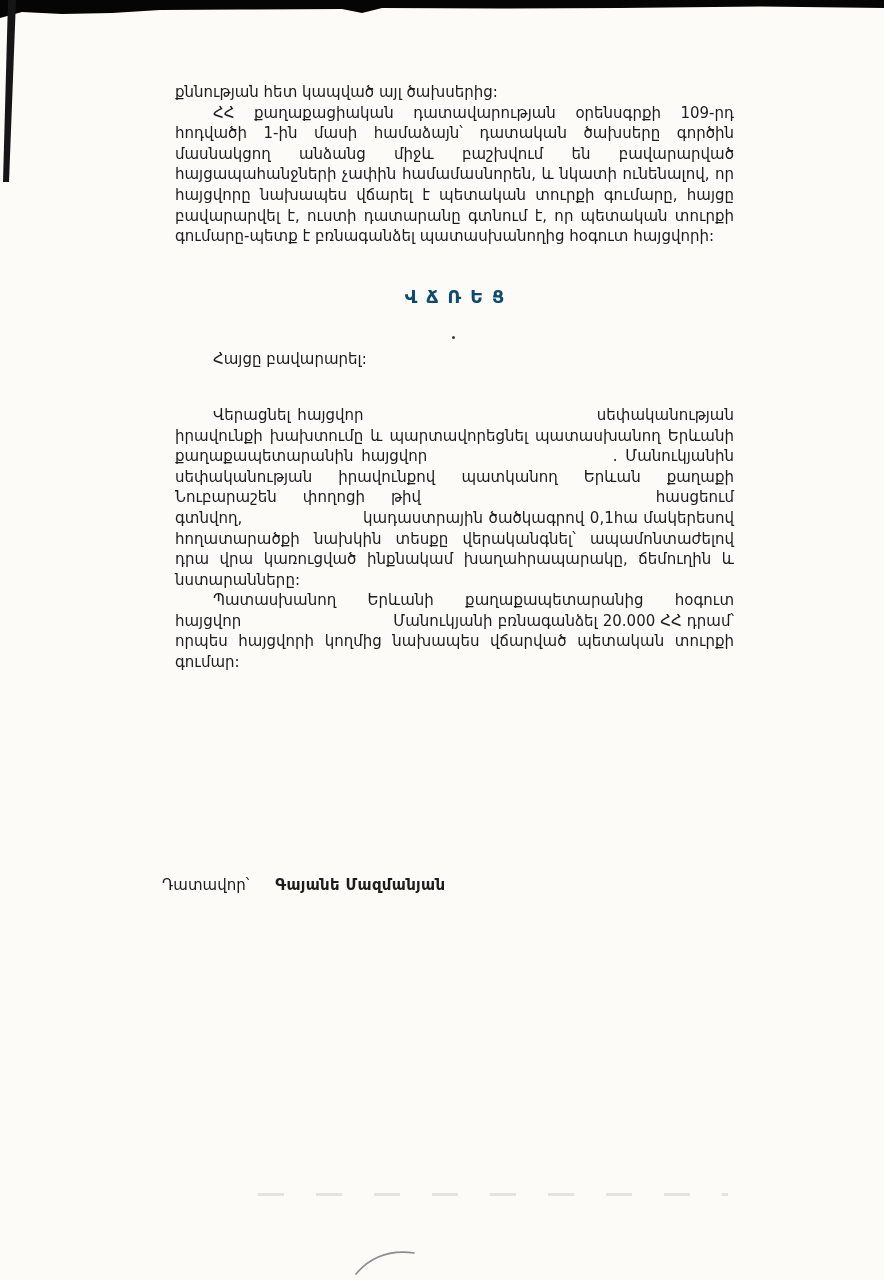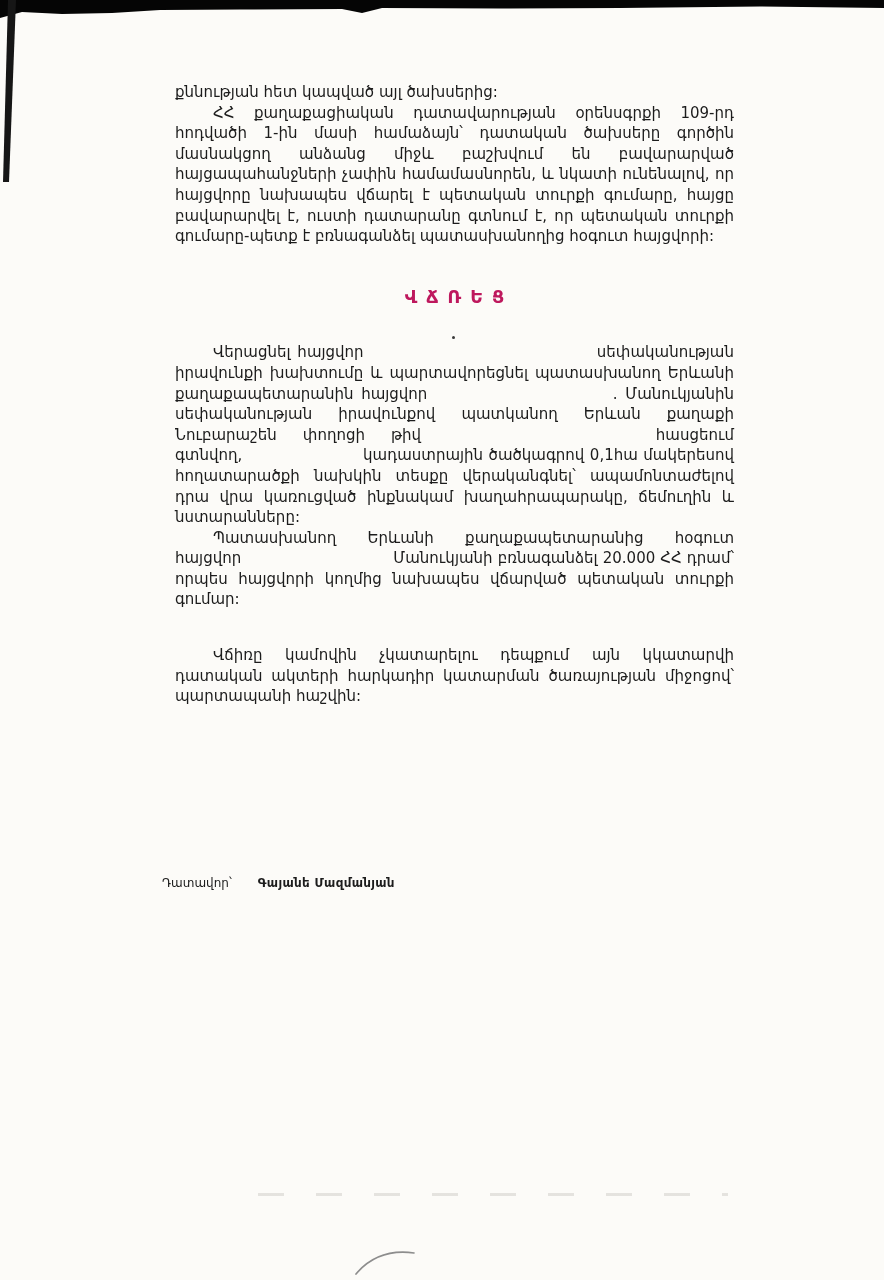--- a/index.html
+++ b/index.html
@@ -20,28 +20,28 @@
   }
   .para { margin:0; }
   .indent { text-indent:38px; }
   .verdict {
     margin:40px 0 0 0;
     text-align:center;
     font-size:17.5px;
     font-weight:bold;
     letter-spacing:9px;
     text-indent:9px;
-    color:#be185d;
+    color:#0c4a6e;
   }
   .mt-satisfy { margin-top:42px; }
   .mt-block  { margin-top:35px; }
   .mt-appeal { margin-top:27px; }
   .signature {
     position:absolute; left:162px; top:876px;
-    font-size:12px; white-space:nowrap;
+    font-size:15px; white-space:nowrap;
   }
   .judge-label { margin-right:26px; }
   .judge-name { font-weight:bold; letter-spacing:0.3px; }
   .stray-dot {
     position:absolute; left:452px; top:336px;
     width:3px; height:3px; border-radius:50%;
     background:#3a3a3a;
   }
   .smudge {
     position:absolute; left:258px; top:1193px;
@@ -60,23 +60,23 @@
     <polygon fill="#050505" points="0,0 884,0 884,8 760,6.5 620,8 500,8.5 382,8 362,13 342,9 240,9.5 160,10 112,13 62,14 22,12 0,18"></polygon>
     <polygon fill="#161616" points="8,0 16,0 9,182 3,182"></polygon>
   </svg>
 
   <div class="textblock">
     <p class="para">քննության հետ կապված այլ ծախսերից:</p>
     <p class="para indent">ՀՀ քաղաքացիական դատավարության օրենսգրքի 109-րդ հոդվածի 1-ին մասի համաձայն՝ դատական ծախսերը գործին մասնակցող անձանց միջև բաշխվում են բավարարված հայցապահանջների չափին համամասնորեն, և նկատի ունենալով, որ հայցվորը նախապես վճարել է պետական տուրքի գումարը, հայցը բավարարվել է, ուստի դատարանը գտնում է, որ պետական տուրքի գումարը-պետք է բռնագանձել պատասխանողից հօգուտ հայցվորի:</p>
 
     <h1 class="verdict">ՎՃՌԵՑ</h1>
 
+    <p class="para indent mt-satisfy">Հայցը բավարարել:</p>
     <p class="para indent mt-block">Վերացնել հայցվոր&nbsp;&nbsp;&nbsp;&nbsp;&nbsp;&nbsp;&nbsp;&nbsp;&nbsp;&nbsp;&nbsp;&nbsp;&nbsp;&nbsp;&nbsp;&nbsp;&nbsp;&nbsp;&nbsp;&nbsp;&nbsp;&nbsp;&nbsp;&nbsp;&nbsp;&nbsp;&nbsp;&nbsp;&nbsp;&nbsp;&nbsp;&nbsp;&nbsp;&nbsp;սեփականության իրավունքի խախտումը և պարտավորեցնել պատասխանող Երևանի քաղաքապետարանին հայցվոր&nbsp;&nbsp;&nbsp;&nbsp;&nbsp;&nbsp;&nbsp;&nbsp;&nbsp;&nbsp;&nbsp;&nbsp;&nbsp;&nbsp;&nbsp;&nbsp;&nbsp;&nbsp;&nbsp;&nbsp;&nbsp;&nbsp;&nbsp;&nbsp;. Մանուկյանին սեփականության իրավունքով պատկանող Երևան քաղաքի Նուբարաշեն փողոցի թիվ&nbsp;&nbsp;&nbsp;&nbsp;&nbsp;&nbsp;&nbsp;&nbsp;&nbsp;հասցեում գտնվող,&nbsp;&nbsp;&nbsp;&nbsp;&nbsp;&nbsp;&nbsp;&nbsp;&nbsp;&nbsp;&nbsp;&nbsp;&nbsp;&nbsp;&nbsp;&nbsp;&nbsp;&nbsp;&nbsp;&nbsp;&nbsp;&nbsp;կադաստրային ծածկագրով 0,1հա մակերեսով հողատարածքի նախկին տեսքը վերականգնել՝ ապամոնտաժելով դրա վրա կառուցված ինքնակամ խաղահրապարակը, ճեմուղին և նստարանները:</p>
     <p class="para indent">Պատասխանող Երևանի քաղաքապետարանից հօգուտ հայցվոր&nbsp;&nbsp;&nbsp;&nbsp;&nbsp;&nbsp;&nbsp;&nbsp;&nbsp;&nbsp;&nbsp;&nbsp;&nbsp;&nbsp;&nbsp;&nbsp;&nbsp;&nbsp;&nbsp;&nbsp;&nbsp;&nbsp;&nbsp;&nbsp;&nbsp;&nbsp;&nbsp;&nbsp;&nbsp;&nbsp;Մանուկյանի բռնագանձել 20.000 ՀՀ դրամ՝ որպես հայցվորի կողմից նախապես վճարված պետական տուրքի գումար:</p>
-    <p class="para indent mt-block">Վճիռը կամովին չկատարելու դեպքում այն կկատարվի դատական ակտերի հարկադիր կատարման ծառայության միջոցով՝ պարտապանի հաշվին:</p>
   </div>
 
   <div class="signature">
     <span class="judge-label">Դատավոր՝</span><span class="judge-name">Գայանե Մազմանյան</span>
   </div>
 
   <div class="stray-dot"></div>
   <div class="smudge"></div>
 
   <svg class="pen-curve" width="884" height="1280" aria-hidden="true">

